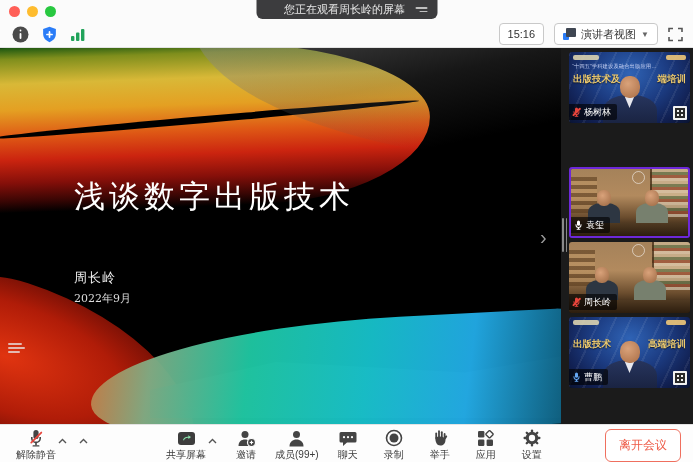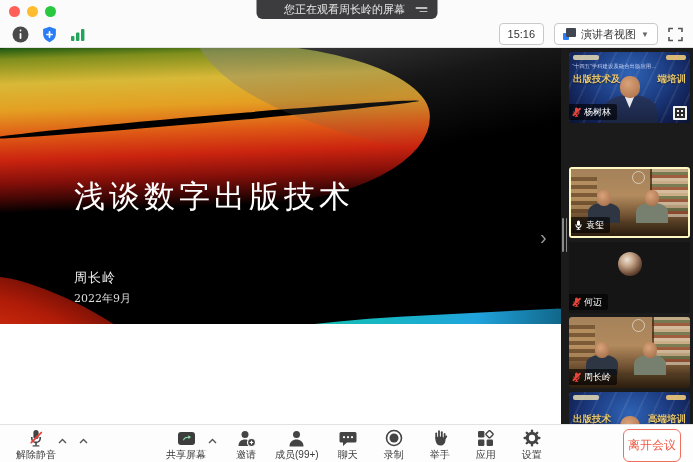--- a/index.html
+++ b/index.html
@@ -20,21 +20,21 @@
   .pill-menu i { display:block; height:1.5px; background:#bfbfbf; border-radius:1px; }
   .pill-menu i:nth-child(1){width:12px;} .pill-menu i:nth-child(2){width:8px; align-self:flex-end;}
   .hdr-row { position:absolute; top:20px; left:0; right:0; height:28px; display:flex; align-items:center; }
   .hdr-left { display:flex; align-items:center; gap:12px; margin-left:12px; }
   .hdr-right { display:flex; align-items:center; gap:10px; margin-left:auto; margin-right:10px; }
   .time-box,.view-box { border:1px solid #c9c9c9; border-radius:4px; height:22px;
     display:flex; align-items:center; padding:0 8px; font-size:11px; color:#333; background:#fff; gap:5px;}
   .caret { font-size:8px; color:#666; }
 
   
-  .main { position:absolute; top:48px; left:0; width:561px; height:276px; background:#000; overflow:hidden; }
+  .main { position:absolute; top:48px; left:0; width:561px; height:376px; background:#000; overflow:hidden; }
   .wave { position:absolute; }
   .wave-rainbow { left:-70px; top:-6px; width:500px; height:165px;
     background:linear-gradient(to bottom,#1e5c12 0%,#86961e 7%,#e4c23a 22%,#f0a824 38%,#ea5d16 54%,#d62610 68%,#8c100a 82%,#3c0604 93%,transparent 100%);
     border-radius:0 100% 70% 0 / 0 100% 100% 0; transform:rotate(-2deg); opacity:.95;}
   .wave-rainbow-gap { left:-10px; top:68px; width:430px; height:7px; background:#000;
     border-radius:50%; transform:rotate(-5deg); }
   .wave-red { left:-90px; top:250px; width:300px; height:170px;
     background:radial-gradient(ellipse at 30% 45%,#e03410 0%,#b01c08 40%,#5a0a04 72%,#1a0302 95%);
     border-radius:40% 95% 30% 70%; transform:rotate(18deg); }
   .wave-grayfacet { left:150px; top:300px; width:420px; height:70px; background:linear-gradient(100deg,#232b29,#37443f 60%,#1c2422);
@@ -56,21 +56,21 @@
   .present-menu i{ display:block; height:2px; margin:2px 0; background:#e8e8e8; border-radius:1px;}
   .present-menu i:nth-child(1){width:14px;} .present-menu i:nth-child(2){width:17px;} .present-menu i:nth-child(3){width:12px;}
 
   
   .sidebar { position:absolute; top:48px; right:0; width:132px; height:376px; background:#1b1b1b; padding:4px 19px 0 6px; }
   .collapse-handle { position:absolute; left:0; top:170px; width:7px; height:34px; display:flex; gap:2px;
     align-items:stretch; justify-content:center; cursor:pointer; }
   .collapse-handle i { width:1.5px; background:#8a8a8a; border-radius:1px; display:block; }
   .tile { position:relative; width:121px; height:71px; margin:0 0 4px 2px; border-radius:3px;
     overflow:hidden; background:#111; }
-  .tile.active { border:2px solid #fef9c3;margin-top:44px; }
+  .tile.active { border:2px solid #6d28d9;margin-top:44px; }
   .tile .scene { position:absolute; inset:0; }
   
   .type-banner .scene { background:radial-gradient(ellipse at 50% 30%,#2f63b5 0%,#1c3c82 45%,#112052 78%,#0a1433 100%); }
   .type-banner .streaks { position:absolute; inset:0;
     background:repeating-linear-gradient(115deg,rgba(255,255,255,.07) 0 2px,transparent 2px 14px); }
   .logo-dot { position:absolute; top:3px; height:5px; border-radius:2px; background:rgba(230,220,180,.85); }
   .logo-l { left:4px; width:26px; } .logo-r { right:4px; width:20px; background:rgba(240,200,120,.9); }
   .banner-small { position:absolute; top:11px; left:3px; right:3px; color:#c2cdf0; font-size:6px;
     transform:scale(.9); transform-origin:left top; white-space:nowrap; overflow:hidden; }
   .banner-title { position:absolute; top:21px; left:0; right:0; display:flex; justify-content:space-between;
@@ -124,21 +124,21 @@
     border-top:1px solid #e3e3e3; display:flex; align-items:flex-end; z-index:6; }
   .tb-btn { display:flex; flex-direction:column; align-items:center; justify-content:center; gap:1px;
     cursor:pointer; min-width:34px; }
   .tb-btn .ic { height:18px; display:flex; align-items:flex-end; justify-content:center; }
   .tb-btn .lbl { font-size:10px; color:#3c3c3c; white-space:nowrap; }
   .tb-group { display:flex; align-items:center; }
   .chev { margin:0 0 10px 2px; cursor:pointer; }
   .grp-left { margin-left:16px; gap:10px; }
   .grp-center { margin-left:78px; gap:12px; }
   .leave-btn { margin-left:auto; margin-right:12px; border:1px solid #ef6f5e; color:#ee5a46;
-    background:#fff; border-radius:6px; font-size:12px; padding:7px 4px; cursor:pointer;
+    background:#fff; border-radius:6px; font-size:12px; padding:7px 13px; cursor:pointer;
     font-family:inherit; }
 </style>
 </head>
 <body>
 
 <div class="app">
 
   <div class="header">
     <div class="traffic">
       <span class="tl-red"></span>
@@ -273,38 +273,20 @@
             <path d="M2 5.5 v1 a4 4 0 0 0 8 0 v-1 h-1.3 v1 a2.7 2.7 0 0 1 -5.4 0 v-1 Z" fill="#fff"></path>
             <rect x="5.3" y="10" width="1.4" height="2" fill="#fff"></rect>
             <rect x="3.4" y="11.6" width="5.2" height="1.2" rx="0.6" fill="#fff"></rect>
           </svg>
 
         </span>
         <span class="pname">袁玺</span>
       </div>
     </div>
 
-    <div class="tile type-dark">
-      <div class="scene"></div>
-      <div class="extras">
-            <div class="sphere"></div>
-          </div>
-      <div class="name-tag">
-        <span class="mic muted">
-          <svg width="9" height="10" viewBox="0 0 12 13">
-            <rect x="4" y="0.5" width="4" height="7" rx="2" fill="#fff"></rect>
-            <path d="M2 5.5 v1 a4 4 0 0 0 8 0 v-1 h-1.3 v1 a2.7 2.7 0 0 1 -5.4 0 v-1 Z" fill="#fff"></path>
-            <rect x="5.3" y="10" width="1.4" height="2" fill="#fff"></rect>
-            <rect x="3.4" y="11.6" width="5.2" height="1.2" rx="0.6" fill="#fff"></rect>
-          </svg>
-          <span class="slash"></span>
-        </span>
-        <span class="pname">何迈</span>
-      </div>
-    </div>
 
     <div class="tile type-room">
       <div class="scene"></div>
       <div class="extras">
             <div class="shelf"></div>
             <div class="shelf2"></div>
             <div class="doodle"></div>
             <div class="duo-person dp-a">
               <span class="body"></span>
               <span class="head"></span>

